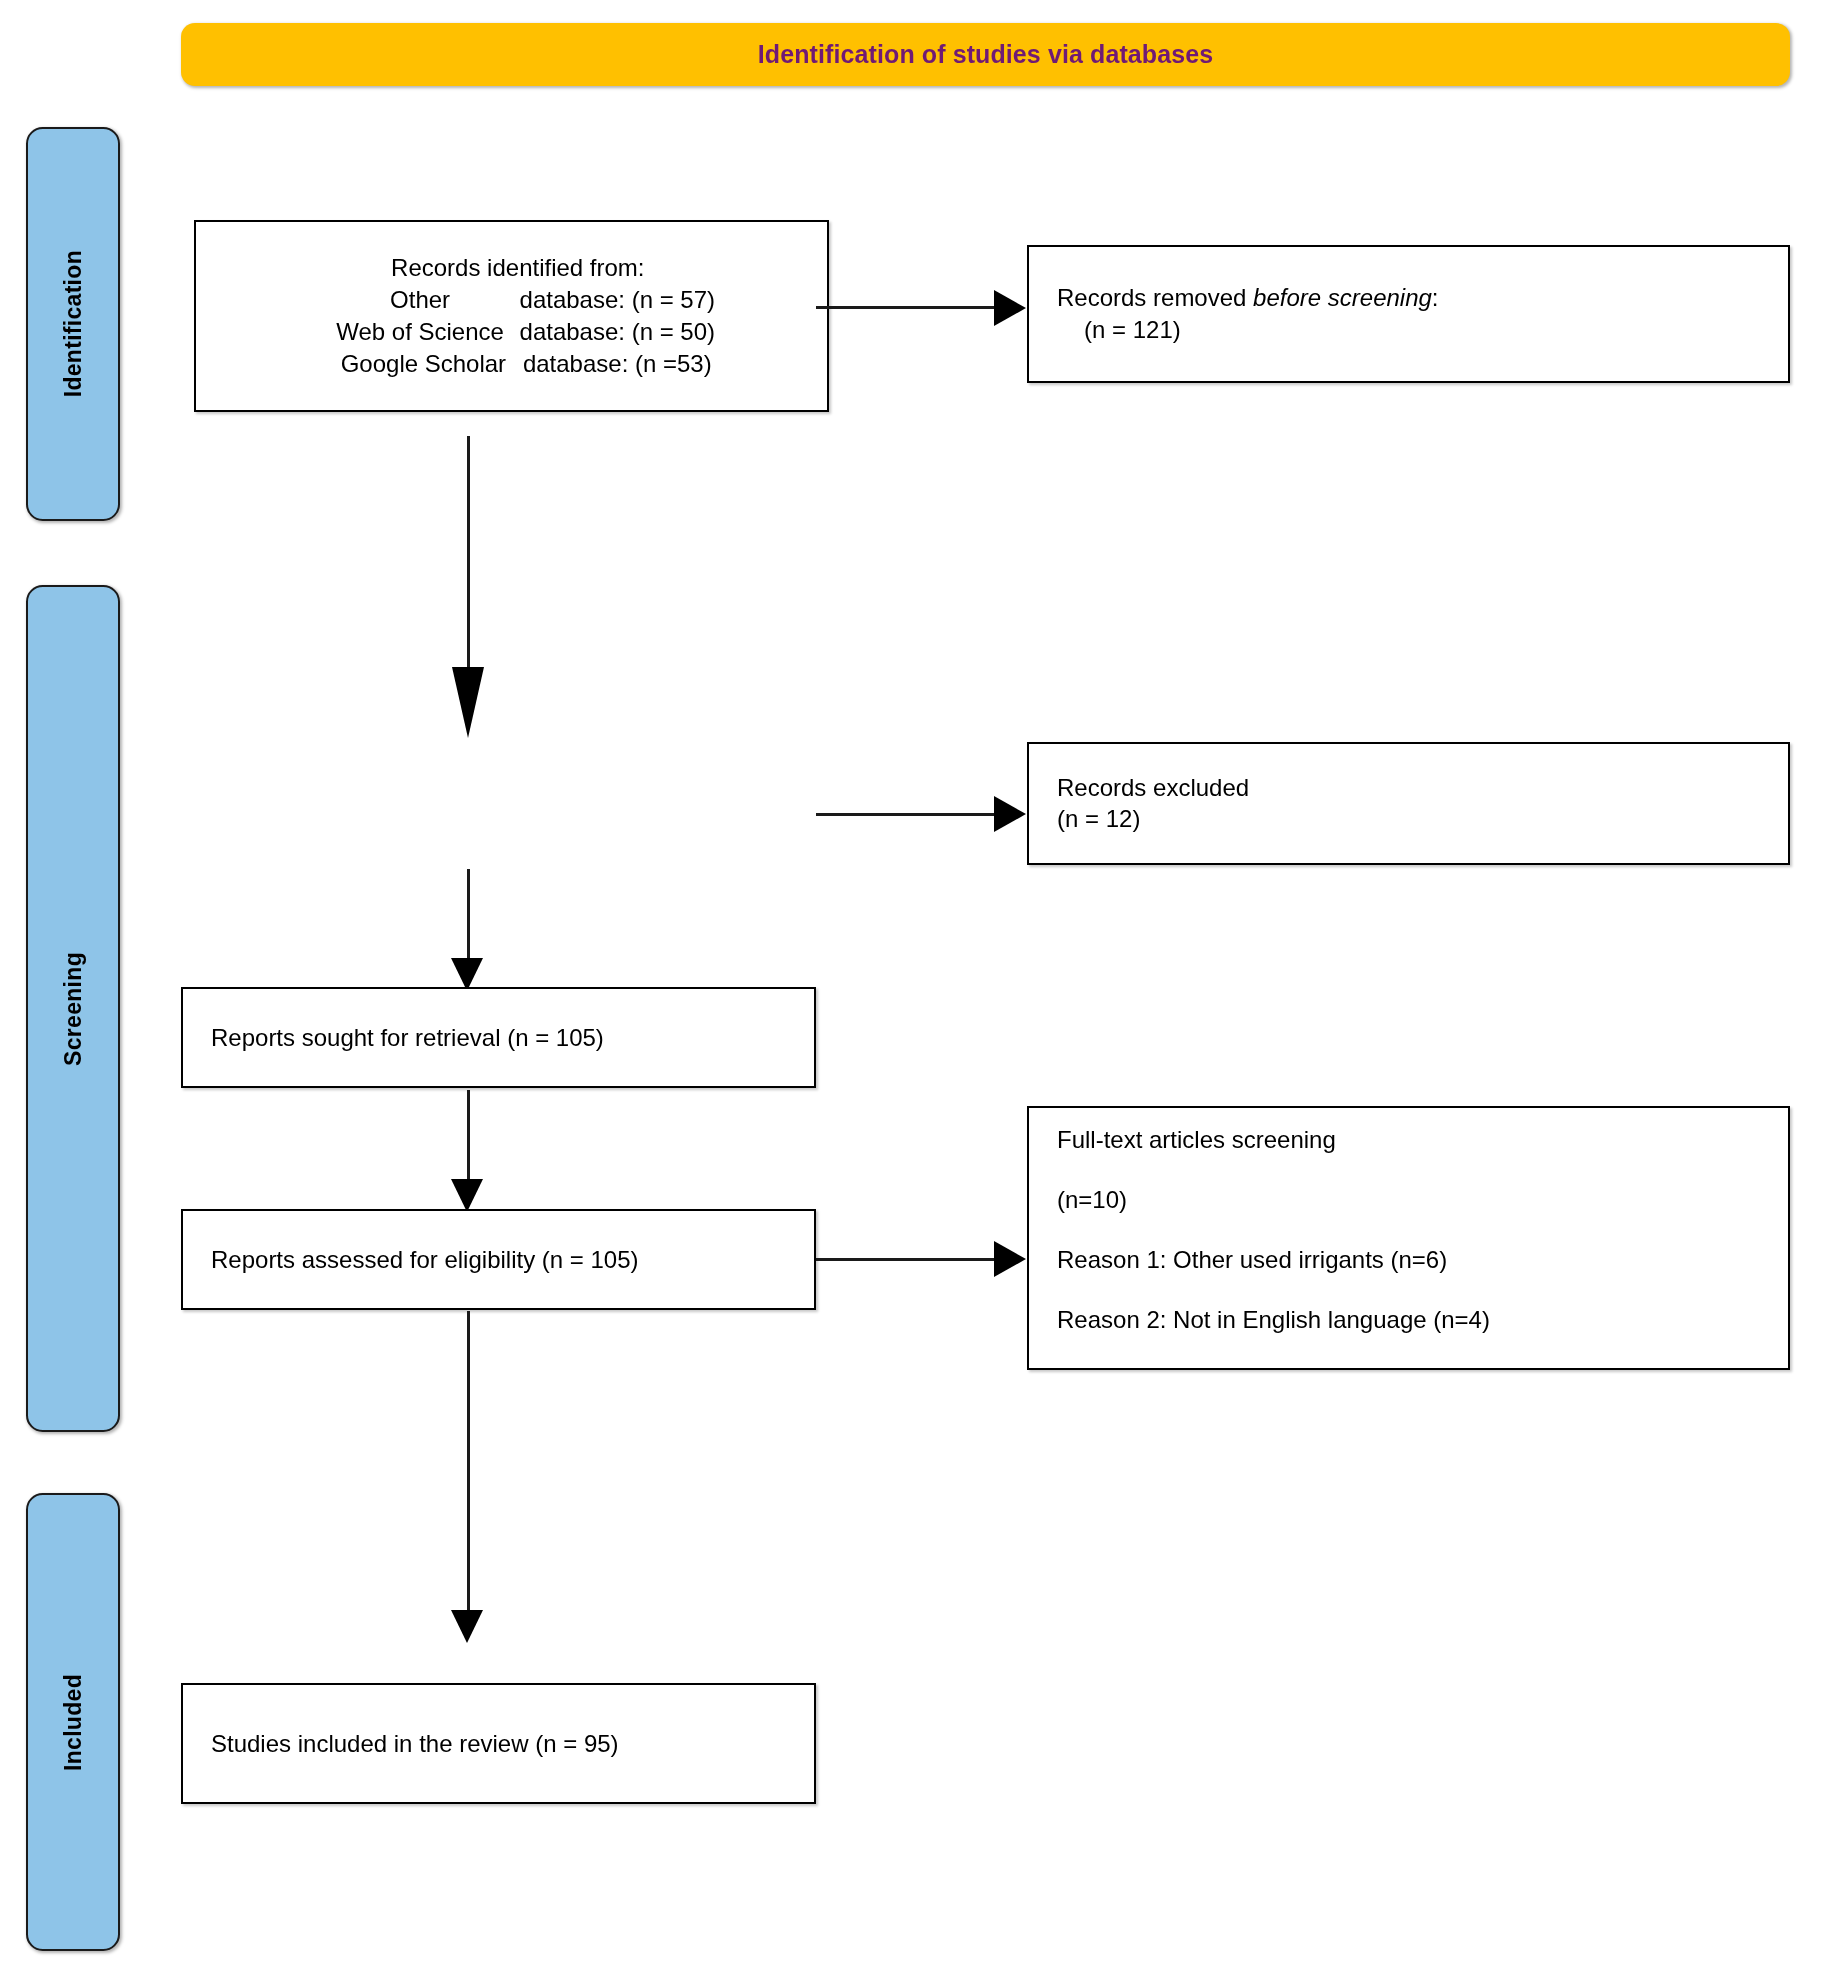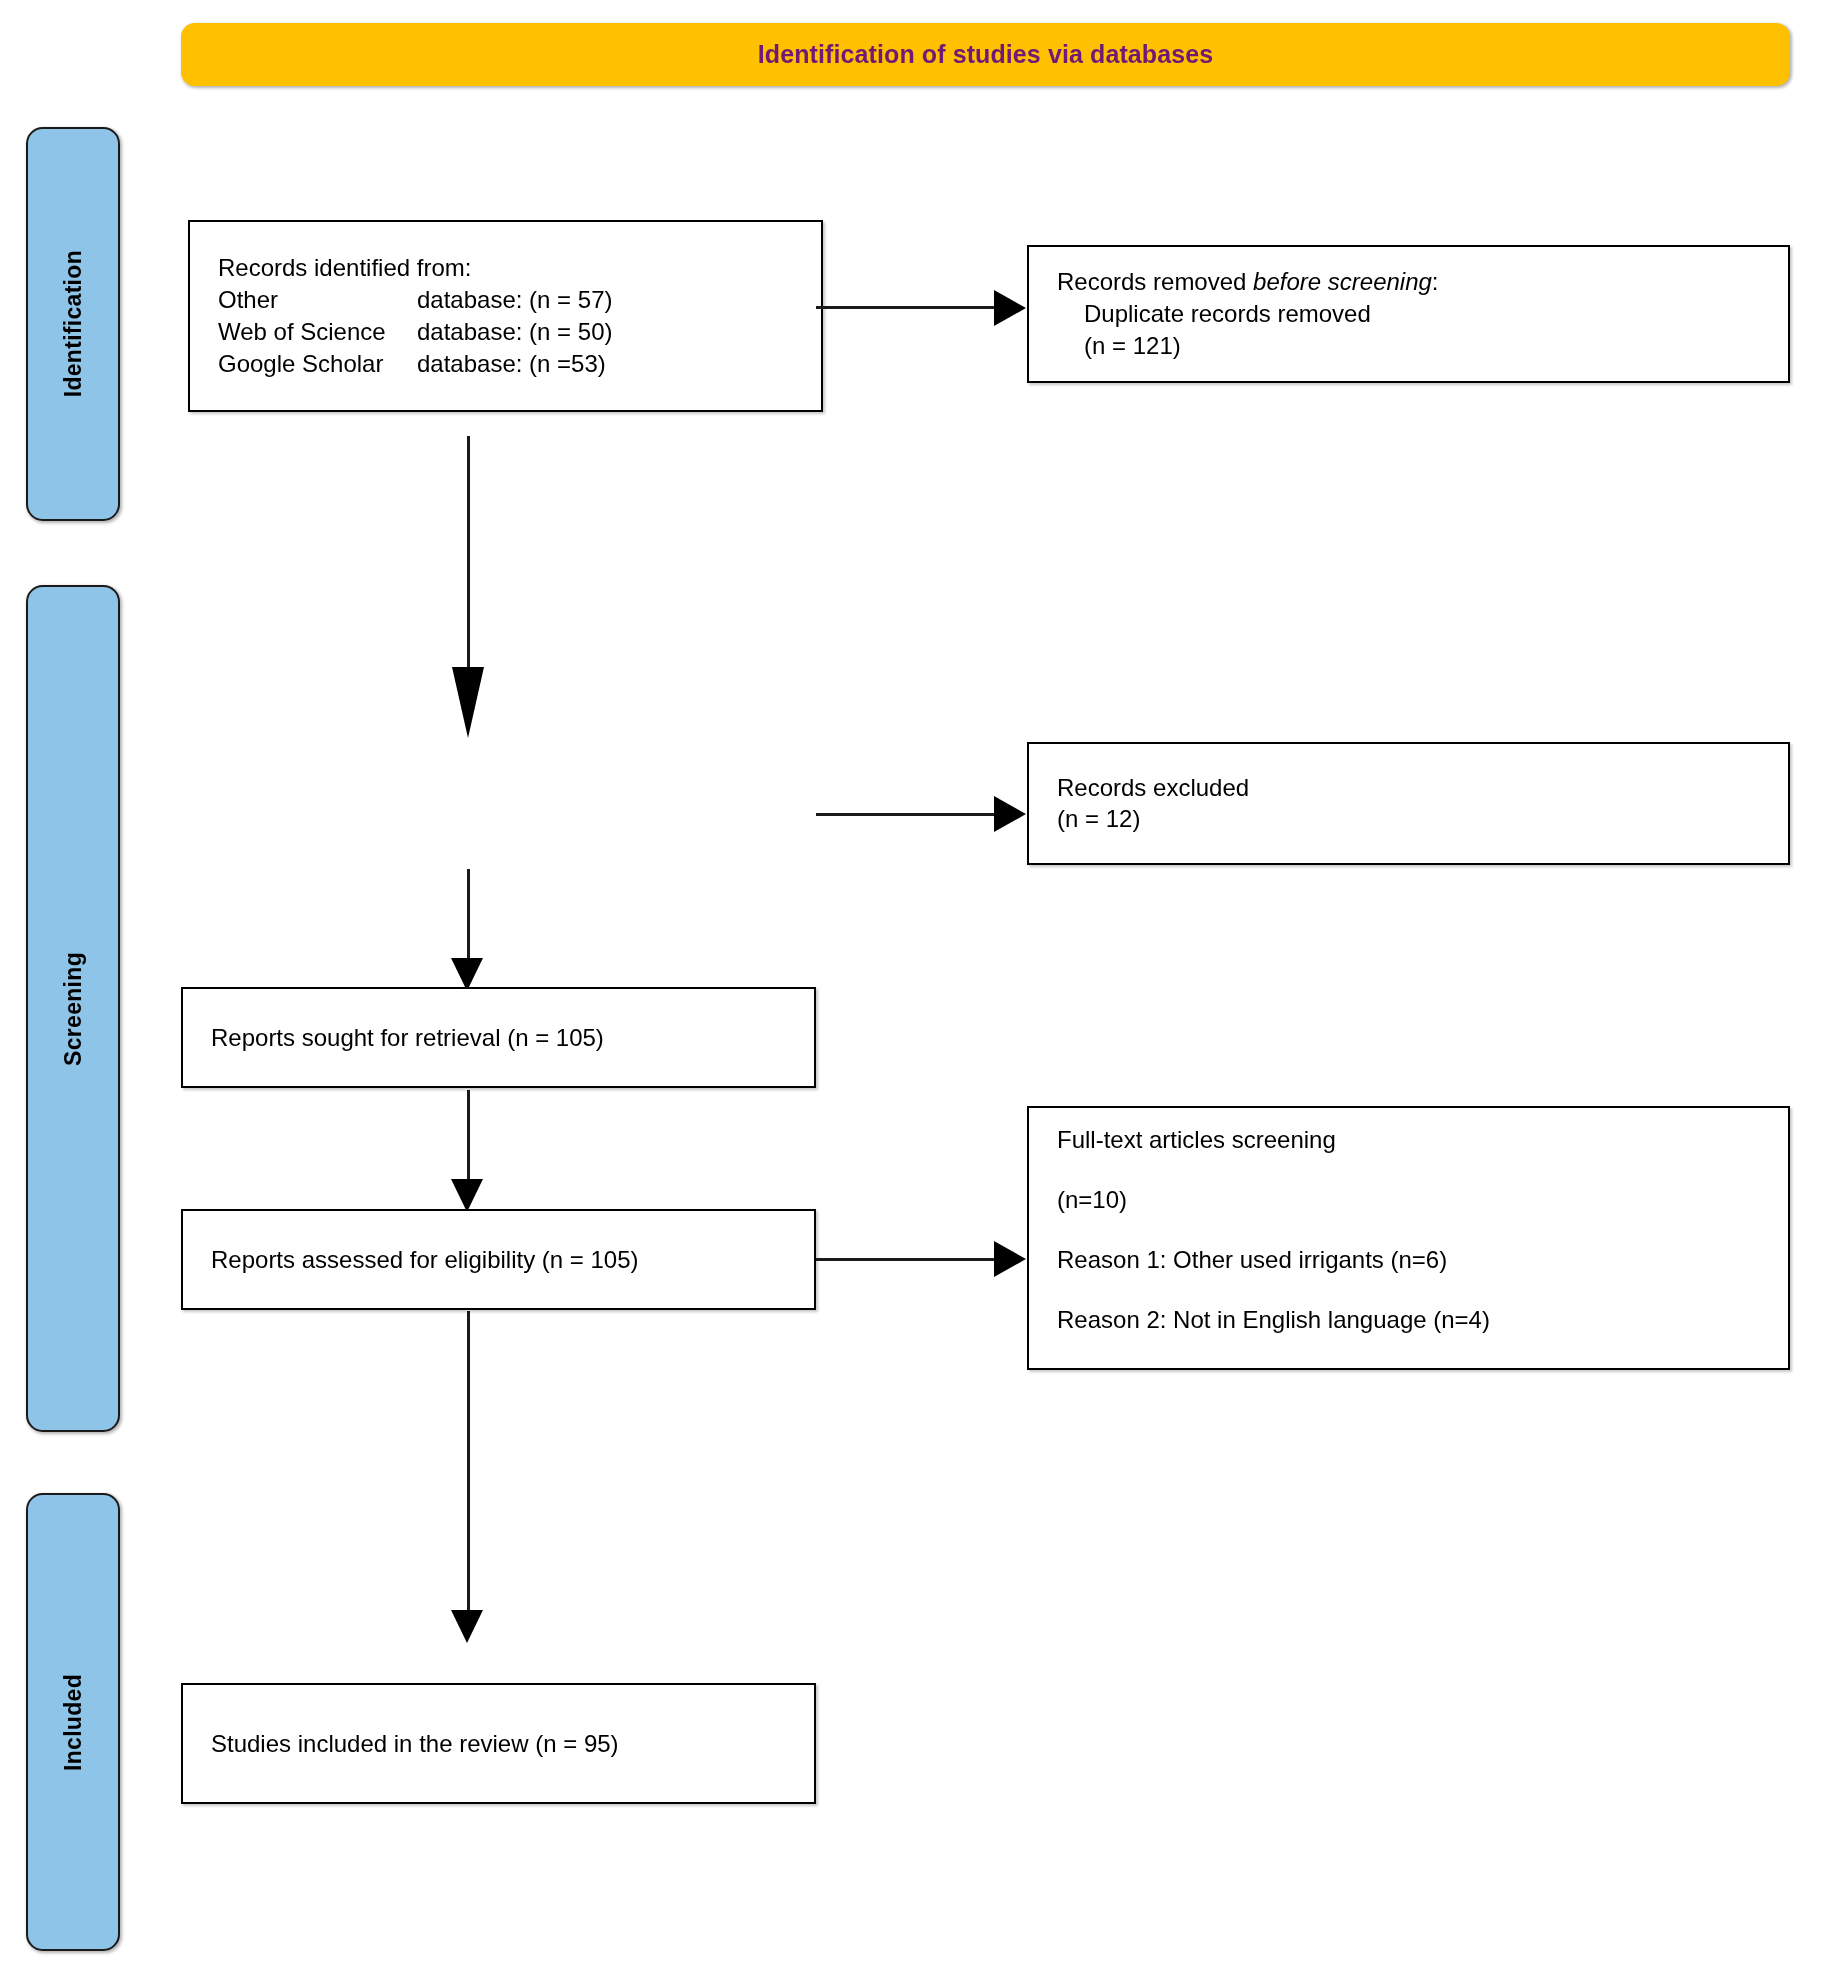--- a/index.html
+++ b/index.html
@@ -145,36 +145,35 @@
   </div>
 
   <div class="stage-tab" style="left:26px; top:585px; width:90px; height:843px;">
     <div class="stage-label">Screening</div>
   </div>
 
   <div class="stage-tab" style="left:26px; top:1493px; width:90px; height:454px;">
     <div class="stage-label">Included</div>
   </div>
 
-  <div class="box" style="left:188px; top:220px; width:635px; height:192px;">
+  <div class="box" style="left:194px; top:220px; width:635px; height:192px;text-align:center;">
     <div class="box-inner">
       <div class="box-line">Records identified from:</div>
       <div class="box-line"><span class="col-a">Other</span><span>database: (n = 57)</span></div>
       <div class="box-line"><span class="col-a">Web of Science</span><span>database: (n = 50)</span></div>
       <div class="box-line"><span class="col-a">Google Scholar</span><span>database: (n =53)</span></div>
     </div>
   </div>
 
   <div class="h-stem" style="left:816px; top:306px; width:181px;"></div>
   <div class="h-head" style="left:994px; top:290px;"></div>
 
   <div class="box" style="left:1027px; top:245px; width:763px; height:138px;">
     <div class="box-inner">
       <div class="box-line"><span>Records removed </span><span class="ital">before screening</span><span>:</span></div>
-      <div class="box-line indent">Duplicate records removed</div>
       <div class="box-line indent">(n = 121)</div>
     </div>
   </div>
 
   <div class="v-stem" style="left:467px; top:436px; height:237px;"></div>
   <div class="v-head narrow" style="left:452px; top:667px;"></div>
 
 
   <div class="h-stem" style="left:816px; top:813px; width:181px;"></div>
   <div class="h-head" style="left:994px; top:796px;"></div>

